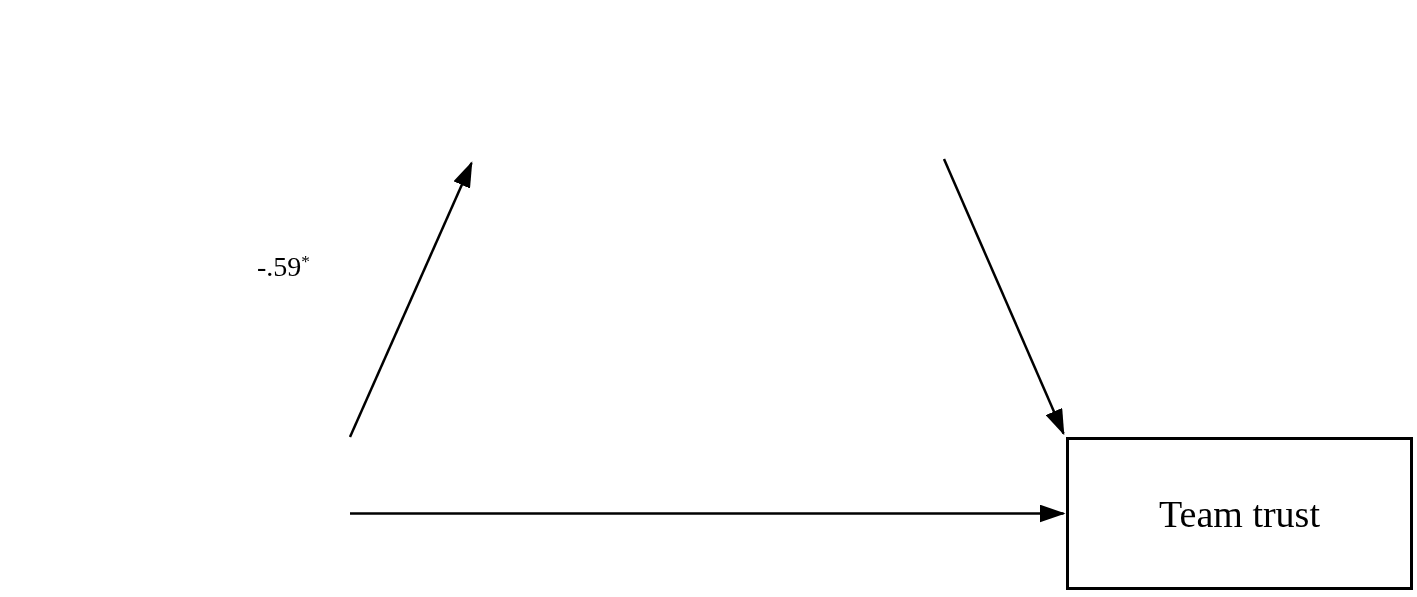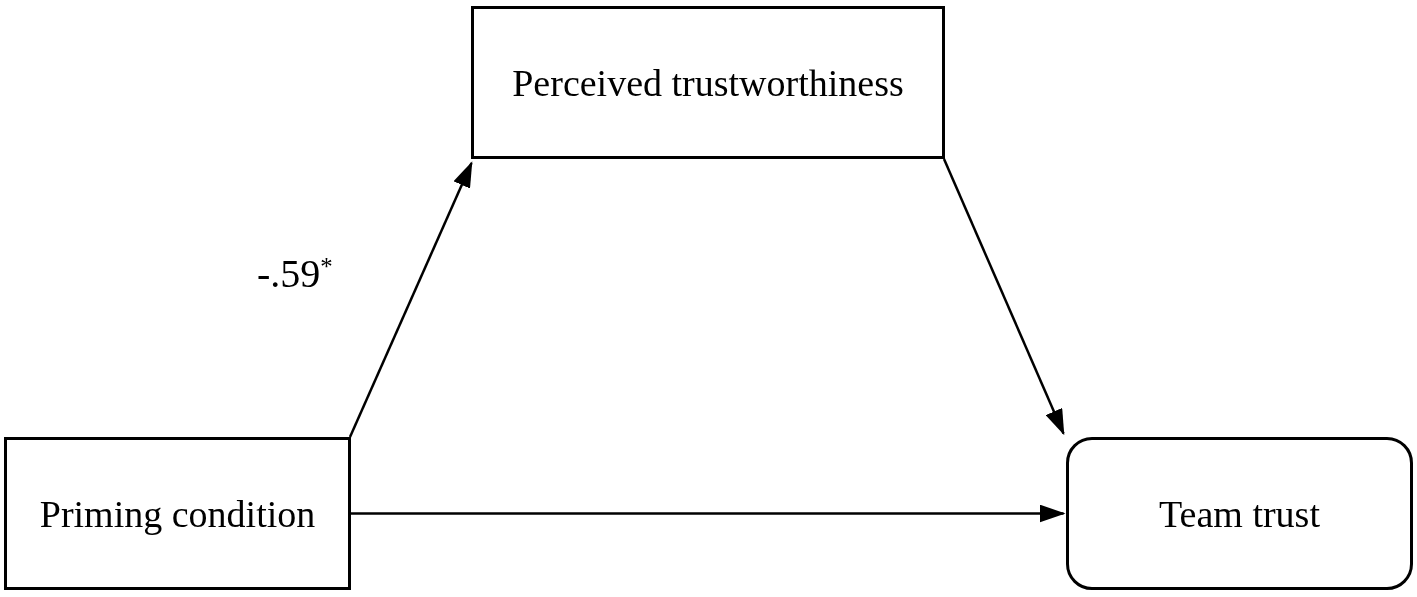--- a/index.html
+++ b/index.html
@@ -24,24 +24,24 @@
     border: 3px solid #000000;
     background: #ffffff;
     display: flex;
     align-items: center;
     justify-content: center;
     font-size: 38px;
     text-align: center;
   }
   #box-mediator  { left: 471px;  top: 6px;   width: 474px; height: 153px; }
   #box-predictor { left: 4px;    top: 437px; width: 347px; height: 153px; }
-  #box-outcome   { left: 1066px; top: 437px; width: 347px; height: 153px; border-radius: 26px; }
+  #box-outcome   { left: 1066px; top: 437px; width: 347px; height: 153px; }
   .path-label {
     position: absolute;
-    font-size: 40px;
+    font-size: 28px;
     line-height: 1.1;
     white-space: nowrap;
   }
   #label-a { left: 257px;  top: 252px; }
   #label-b { left: 1046px; top: 248px; }
   #label-c { left: 506px;  top: 446px; }
   .sup {
     font-size: 0.62em;
     position: relative;
     top: -0.5em;
@@ -59,27 +59,21 @@
     <defs>
       <marker id="arrowhead" markerUnits="userSpaceOnUse" markerWidth="26" markerHeight="18" viewBox="0 0 26 18" refX="24" refY="9" orient="auto">
         <path d="M0,0 L26,9 L0,18 Z" fill="#000000"></path>
       </marker>
     </defs>
     <line x1="350" y1="437" x2="471.5" y2="163" stroke="#000000" stroke-width="2.5" marker-end="url(#arrowhead)"></line>
     <line x1="944" y1="159" x2="1063.5" y2="433.5" stroke="#000000" stroke-width="2.5" marker-end="url(#arrowhead)"></line>
     <line x1="350" y1="513.5" x2="1063.5" y2="513.5" stroke="#000000" stroke-width="2.5" marker-end="url(#arrowhead)"></line>
   </svg>
 
-  <div class="node" id="box-mediator">
-    <span>Perceived trustworthiness</span>
-  </div>
 
-  <div class="node" id="box-predictor">
-    <span>Priming condition</span>
-  </div>
 
   <div class="node" id="box-outcome">
     <span>Team trust</span>
   </div>
 
   <div class="path-label" id="label-a"><span>-.59</span><span class="sup">*</span></div>
 
 
 
 </div>

